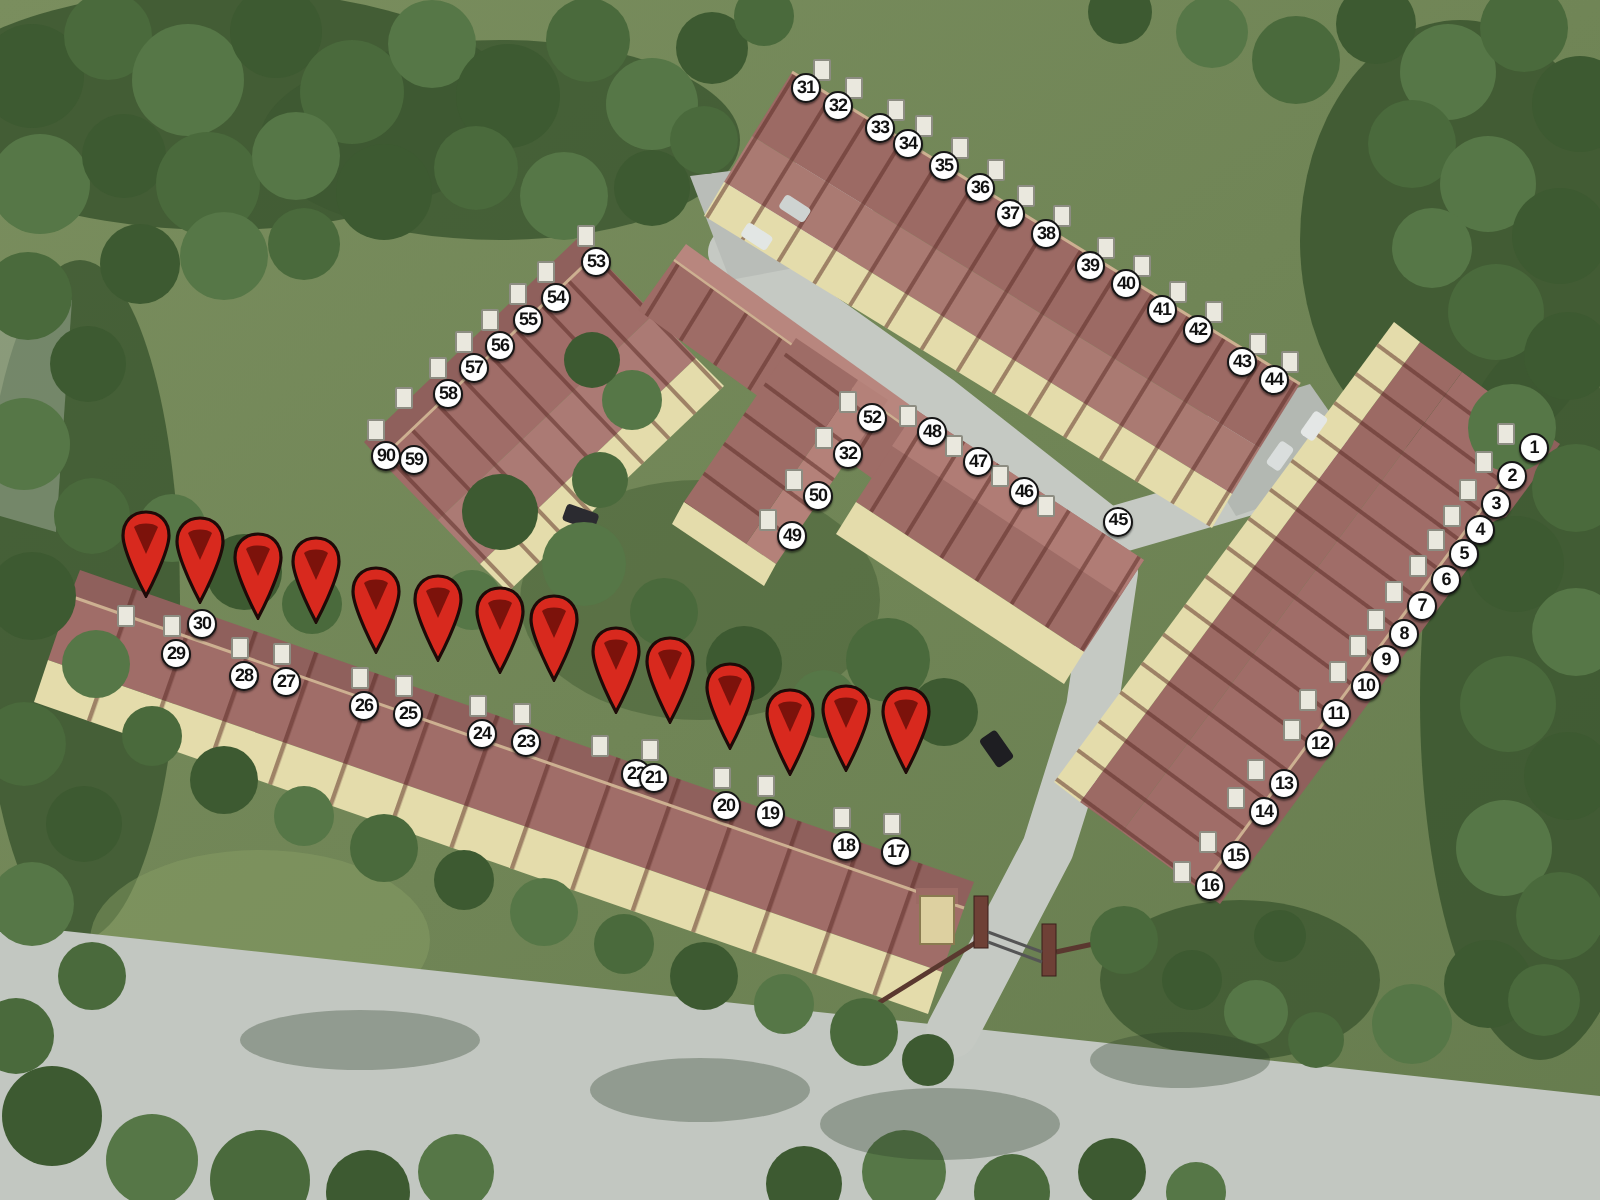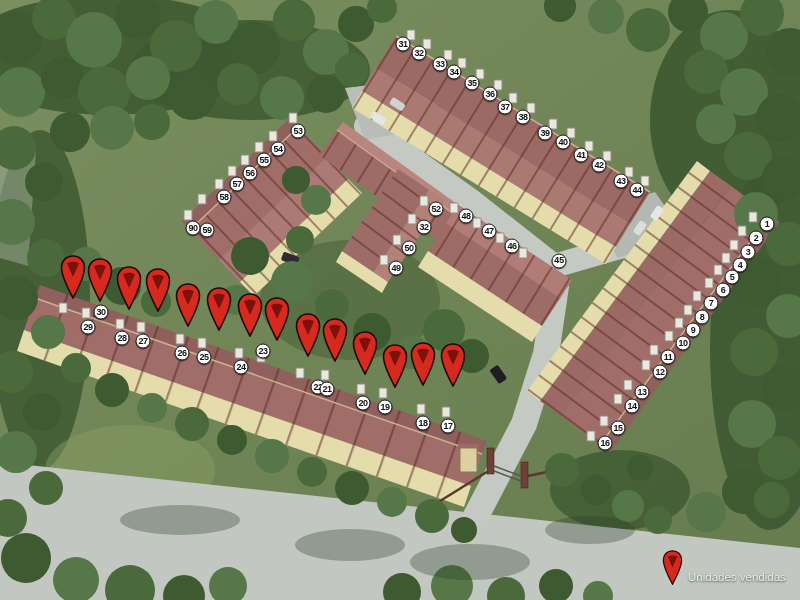--- a/index.html
+++ b/index.html
@@ -326,21 +326,21 @@
       <div class="vent" style="left: 523px; top: 253px;"></div>
     </div>
   <div id="badges-layer">
       <div class="badge" style="left: 65px; top: 312px; margin-left: 36px;">30</div>
       <div class="badge" style="left: 88px; top: 327px;">29</div>
       <div class="badge" style="left: 122px; top: 338px;">28</div>
       <div class="badge" style="left: 143px; top: 341px;">27</div>
       <div class="badge" style="left: 182px; top: 353px;">26</div>
       <div class="badge" style="left: 204px; top: 357px;">25</div>
       <div class="badge" style="left: 241px; top: 367px; text-align: right;">24</div>
-      <div class="badge" style="left: 263px; top: 351px;">23</div>
+      <div class="badge" style="left: 263px; top: 371px;">23</div>
       <div class="badge" style="left: 318px; top: 387px;">22</div>
       <div class="badge" style="left: 327px; top: 389px;">21</div>
       <div class="badge" style="left: 363px; top: 403px;">20</div>
       <div class="badge" style="left: 385px; top: 407px;">19</div>
       <div class="badge" style="left: 423px; top: 423px;">18</div>
       <div class="badge" style="left: 448px; top: 426px;">17</div>
       <div class="badge" style="left: 403px; top: 44px;">31</div>
       <div class="badge" style="left: 419px; top: 53px;">32</div>
       <div class="badge" style="left: 440px; top: 64px;">33</div>
       <div class="badge" style="left: 454px; top: 72px;">34</div>
@@ -439,20 +439,13 @@
       <div class="pin" style="left: 410px; top: 342px;"><svg width="26" height="44" viewBox="0 0 26 44">
           <path d="M13 1 C6 1 1.5 6 1.5 12.8 C1.5 21.5 13 43 13 43 C13 43 24.5 21.5 24.5 12.8 C24.5 6 20 1 13 1 Z" fill="#d8291e" stroke="#1e0a08" stroke-width="1.6"></path>
           <path d="M7 8.5 L13 22 L19 8.5 C16.5 6.2 9.5 6.2 7 8.5 Z" fill="#7c120b"></path>
         </svg></div>
       <div class="pin" style="left: 440px; top: 343px;"><svg width="26" height="44" viewBox="0 0 26 44">
           <path d="M13 1 C6 1 1.5 6 1.5 12.8 C1.5 21.5 13 43 13 43 C13 43 24.5 21.5 24.5 12.8 C24.5 6 20 1 13 1 Z" fill="#d8291e" stroke="#1e0a08" stroke-width="1.6"></path>
           <path d="M7 8.5 L13 22 L19 8.5 C16.5 6.2 9.5 6.2 7 8.5 Z" fill="#7c120b"></path>
         </svg></div>
     </div>
 
-  <div class="legend">
-    <span id="legend-pin-slot"><svg width="21" height="35" viewBox="0 0 26 44">
-          <path d="M13 1 C6 1 1.5 6 1.5 12.8 C1.5 21.5 13 43 13 43 C13 43 24.5 21.5 24.5 12.8 C24.5 6 20 1 13 1 Z" fill="#d8291e" stroke="#1e0a08" stroke-width="1.6"></path>
-          <path d="M7 8.5 L13 22 L19 8.5 C16.5 6.2 9.5 6.2 7 8.5 Z" fill="#7c120b"></path>
-        </svg></span>
-    <span class="label">Unidades vendidas</span>
-  </div>
 </div>
 
 </body></html>

